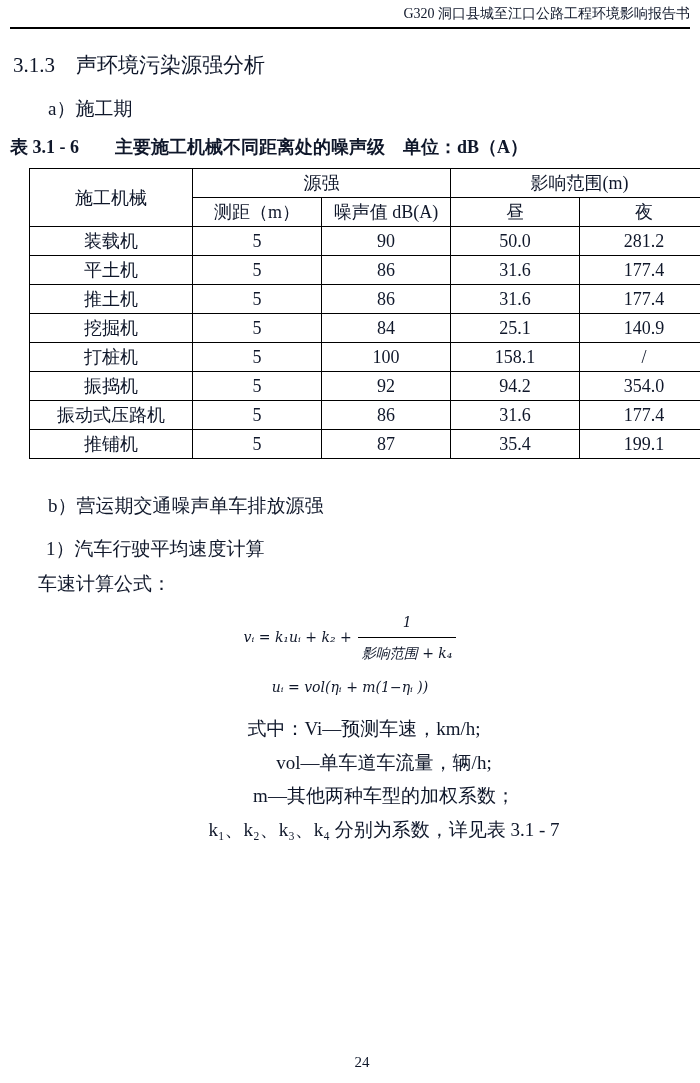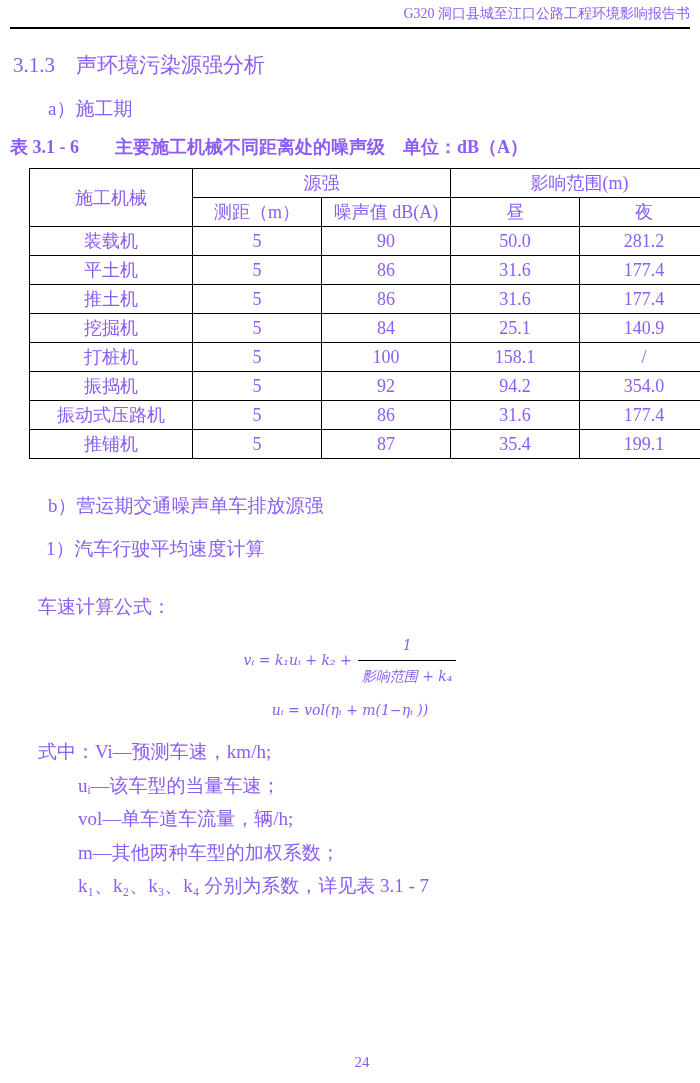--- a/index.html
+++ b/index.html
@@ -5,21 +5,21 @@
   html, body {
     margin: 0;
     padding: 0;
     background: #ffffff;
   }
   .page {
     position: relative;
     width: 700px;
     height: 1083px;
     background: #ffffff;
-    color: #8b5cf6;
+    color: #0f172a;
     font-family: "Liberation Serif", "DejaVu Serif", "DejaVu Sans", serif;
     overflow: hidden;
     box-sizing: border-box;
     padding: 6px 10px 0 10px;
   }
   .doc-header {
     text-align: right;
     font-size: 14px;
     line-height: 16px;
     padding-bottom: 5px;
@@ -56,21 +56,21 @@
   table.noise-table td {
     border: 1px solid #000000;
     text-align: center;
     vertical-align: middle;
     font-size: 18px;
     height: 28px;
     padding: 0 2px;
     overflow: hidden;
   }
   .formula-intro {
-    margin: 32px 0 0 28px;
+    margin: 9px 0 0 28px;
     font-size: 19px;
   }
   .formula-block {
     margin-top: 12px;
     text-align: center;
     font-size: 14px;
     font-style: italic;
     font-family: "DejaVu Serif", "DejaVu Sans", serif;
   }
   .formula-line { line-height: 26px; }
@@ -87,21 +87,21 @@
   }
   .frac .den {
     display: block;
     padding: 2px 4px 0 4px;
   }
   .formula-line2 { margin-top: 8px; line-height: 26px; }
   .defs {
     margin: 12px 0 0 28px;
     font-size: 19px;
   }
-  .def-line { line-height: 33.5px; }
+  .def-line { line-height: 33.5px; text-align: center; }
   .def-line.rest { margin-left: 40px; }
   .page-footer {
     position: absolute;
     left: 12px;
     bottom: 12px;
     width: 100%;
     text-align: center;
     font-size: 15px;
   }
 </style>
@@ -210,21 +210,20 @@
     <div class="formula-line">
       <span>vᵢ = k₁uᵢ + k₂ +</span><span class="frac"><span class="num">1</span><span class="den">影响范围 + k₄</span></span>
     </div>
     <div class="formula-line2">uᵢ = vol(ηᵢ + m(1−ηᵢ ))</div>
   </div>
 
   <div class="defs">
     <div class="def-line">
       <span>式中：</span><span>Vi—预测车速，km/h;</span>
     </div>
-    <div class="def-line rest">uᵢ—该车型的当量车速；</div>
     <div class="def-line rest">vol—单车道车流量，辆/h;</div>
     <div class="def-line rest">m—其他两种车型的加权系数；</div>
     <div class="def-line rest">k₁、k₂、k₃、k₄ 分别为系数，详见表 3.1 - 7</div>
   </div>
 
   <div class="page-footer">
     <span>24</span>
   </div>
 
 </div>

